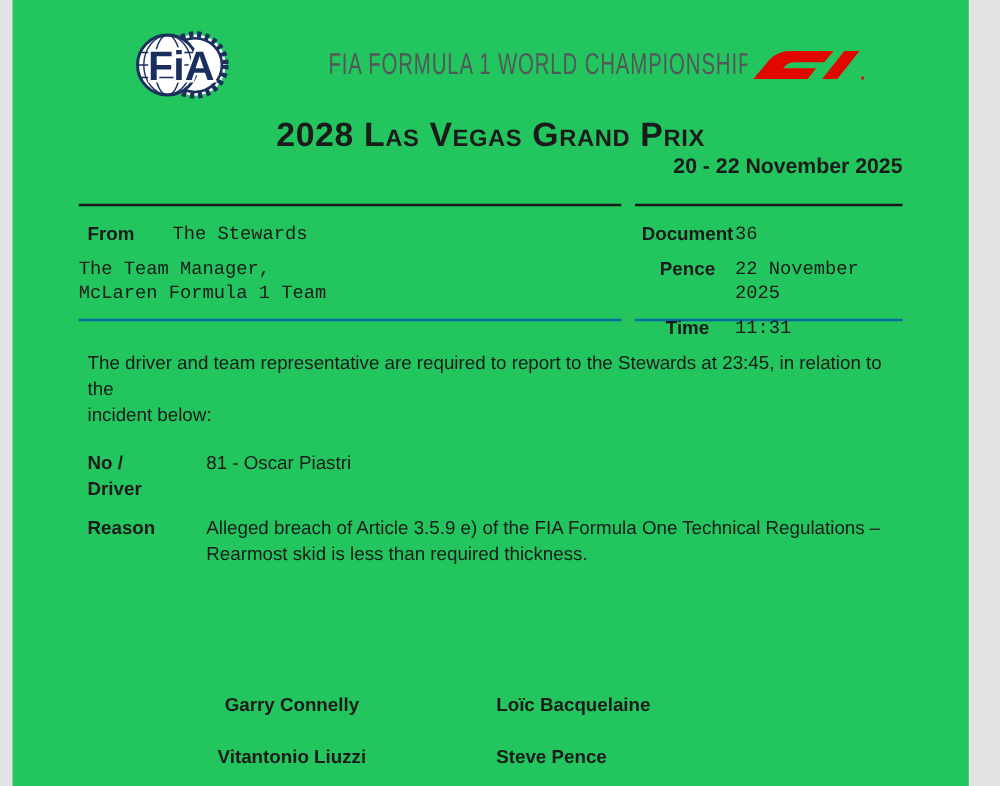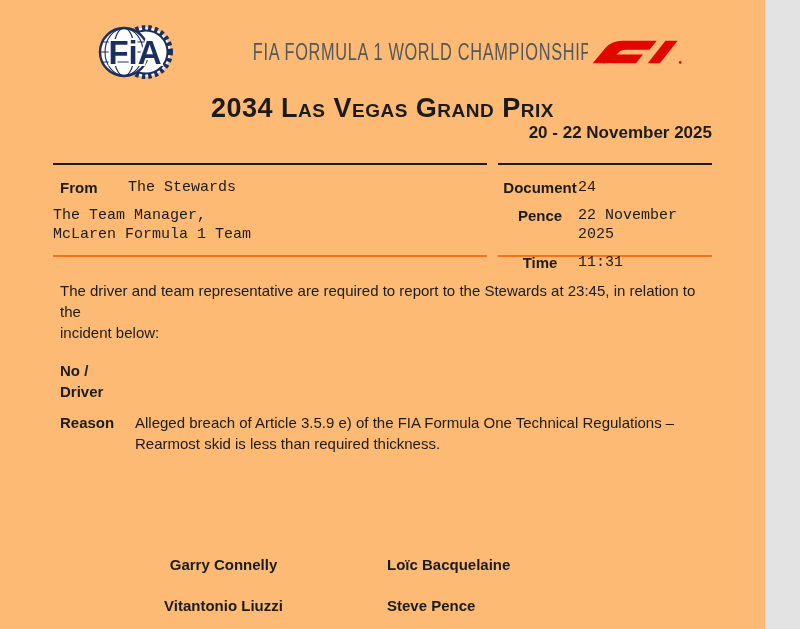--- a/index.html
+++ b/index.html
@@ -4,23 +4,24 @@
 <style>
   * { margin: 0; padding: 0; box-sizing: border-box; }
   html, body { width: 800px; }
   body {
     background: #e3e3e3;
     font-family: "Liberation Sans", "DejaVu Sans", sans-serif;
     color: #1b1b1b;
   }
   .page {
     position: relative;
+    margin-left: 10px;
     width: 765px;
     height: 629px;
-    background: #fdba74;
+    background: #22c55e;
     overflow: hidden;
   }
   .content { padding: 0 53px; }
 
   
   .doc-header {
     display: flex;
     align-items: center;
     margin-top: 14px;
     height: 76px;
@@ -58,21 +59,21 @@
   }
 
   
   .meta-row {
     display: flex;
     justify-content: space-between;
     margin-top: 21px;
   }
   .meta-table {
     border-top: 2px solid #1a1a1a;
-    border-bottom: 2px solid #f97316;
+    border-bottom: 2px solid #0369a1;
     height: 94px;
     padding: 13px 0 0 0;
   }
   .meta-table.left  { width: 434px; }
   .meta-table.right { width: 214px; }
   .meta-tr { display: flex; margin-bottom: 9px; }
   .meta-label {
     font-weight: bold;
     font-size: 15px;
     line-height: 19px;
@@ -84,21 +85,21 @@
   .pre { white-space: pre-line; }
 
   
   .body-paragraph {
     margin-top: 23px;
     padding-left: 7px;
     font-size: 15px;
     line-height: 21px;
     white-space: pre-line;
   }
-  .detail-row { display: flex; padding-left: 7px; }
+  .detail-row { display: flex; padding-left: 7px; gap: 20px; }
   .detail-row.first { margin-top: 17px; }
   .detail-row.second { margin-top: 10px; }
   .detail-label {
     font-weight: bold;
     font-size: 15px;
     line-height: 21px;
     flex: 0 0 75px;
   }
   .detail-value { font-size: 15px; line-height: 21px; white-space: pre-line; }
 
@@ -137,56 +138,57 @@
       </div>
 
       <svg class="f1-logo" width="96" height="26" viewBox="0 0 220 60" aria-hidden="true">
         <path fill="#e10600" d="M10 56 L40 20 Q55 4 78 4 L158 4 L141 25 L86 25 Q74 25 66 35 L38 56 Z"></path>
         <path fill="#e10600" d="M50 36 L126 36 L110 56 L34 56 Z"></path>
         <path fill="#e10600" d="M178 4 L206 4 L165 56 L137 56 Z"></path>
         <circle cx="212" cy="54" r="3" fill="#e10600"></circle>
       </svg>
     </div>
 
-    <div class="event-title">2034 Las Vegas Grand Prix</div>
+    <div class="event-title">2028 Las Vegas Grand Prix</div>
     <div class="event-dates">20 - 22 November 2025</div>
 
     <div class="meta-row">
       <div class="meta-table left">
         <div class="meta-tr">
           <div class="meta-label">From</div>
           <div class="meta-value">The Stewards</div>
         </div>
         <div class="meta-tr">
           <div class="meta-value pre">The Team Manager,
 McLaren Formula 1 Team</div>
         </div>
       </div>
 
       <div class="meta-table right">
         <div class="meta-tr">
           <div class="meta-label">Document</div>
-          <div class="meta-value">24</div>
+          <div class="meta-value">36</div>
         </div>
         <div class="meta-tr">
           <div class="meta-label">Pence</div>
           <div class="meta-value">22 November 2025</div>
         </div>
         <div class="meta-tr">
           <div class="meta-label">Time</div>
           <div class="meta-value">11:31</div>
         </div>
       </div>
     </div>
 
     <div class="body-paragraph">The driver and team representative are required to report to the Stewards at 23:45, in relation to the
 incident below:</div>
 
     <div class="detail-row first">
       <div class="detail-label">No / Driver</div>
+      <div class="detail-value">81 - Oscar Piastri</div>
     </div>
     <div class="detail-row second">
       <div class="detail-label">Reason</div>
       <div class="detail-value">Alleged breach of Article 3.5.9 e) of the FIA Formula One Technical Regulations –
 Rearmost skid is less than required thickness.</div>
     </div>
 
     <div class="signatures">
       <div class="sig-grid-row">
         <div class="sig-name sig-col-left">Garry Connelly</div>

